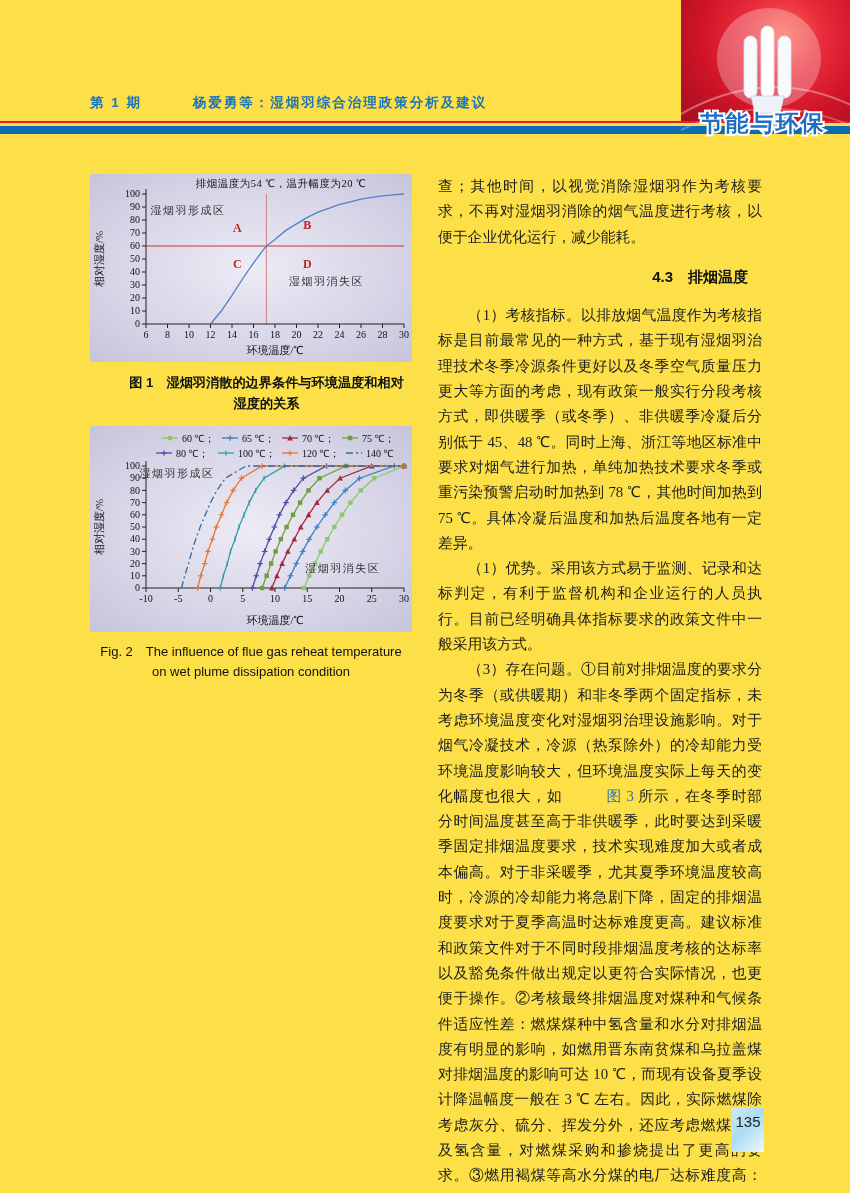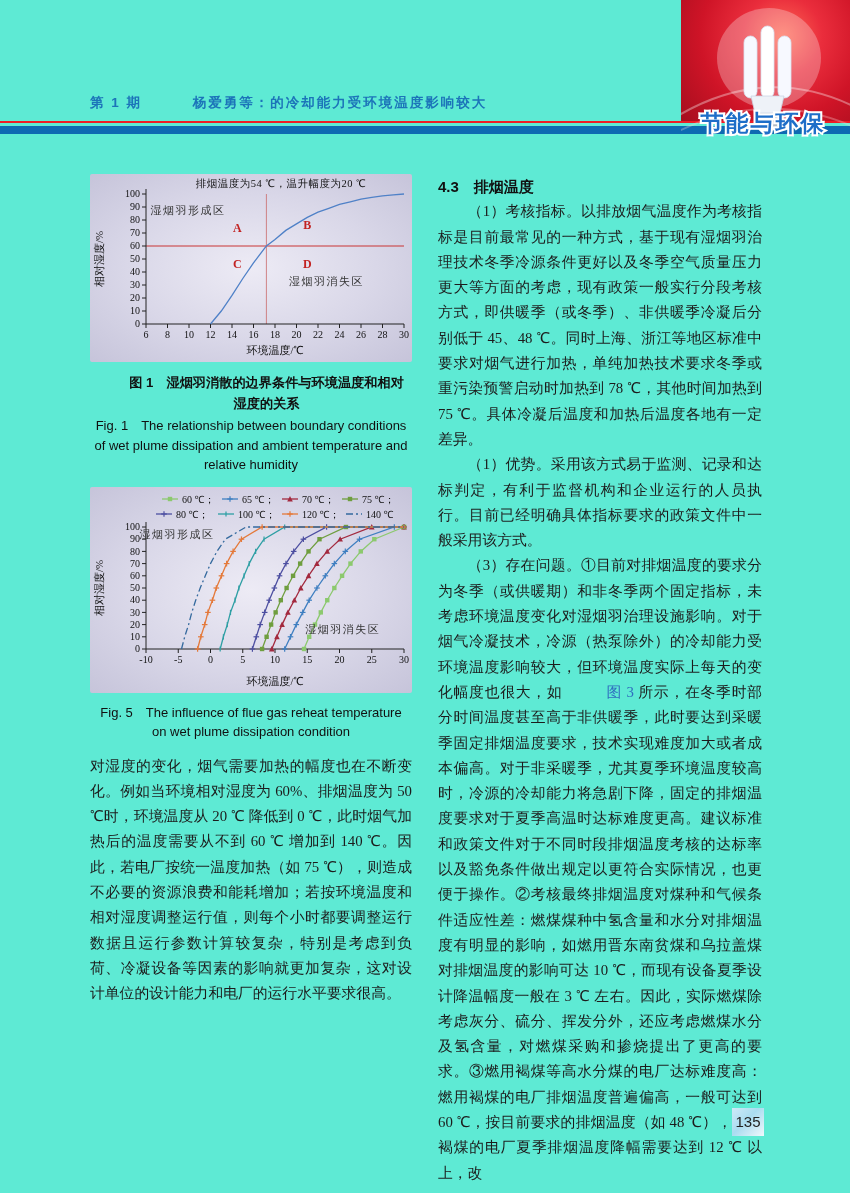--- a/index.html
+++ b/index.html
@@ -1,61 +1,61 @@
 <!DOCTYPE html>
 <html><head>
 <meta charset="utf-8">
 <style>
   html,body{margin:0;padding:0;background:#fff;}
-  .page{position:relative;width:850px;height:1193px;background:#5eead4;overflow:hidden;
+  .page{position:relative;width:850px;height:1193px;background:#fde047;overflow:hidden;
         font-family:"Liberation Serif",serif;}
   
   .issue{position:absolute;left:90px;top:94px;font:bold 13.5px "Liberation Sans",sans-serif;
          color:#1c74b9;letter-spacing:2px;}
   .running-title{position:absolute;left:0;right:170px;top:94px;text-align:center;
          font:bold 13.5px "Liberation Sans",sans-serif;color:#1c74b9;letter-spacing:2px;}
   .rule-red{position:absolute;left:0;top:121px;width:850px;height:2px;background:#ee1c25;}
   .rule-blue{position:absolute;left:0;top:126px;width:850px;height:8px;background:#0e6ab2;}
   .logo{position:absolute;right:0;top:0;width:169px;height:121px;
         background:radial-gradient(circle at 60% 30%, #ff6a55 0%, #ea2d3c 30%, #cf1427 62%, #a50e1e 100%);}
   .logo svg{display:block;}
   .logo-text{font:bold 23px "Liberation Sans",sans-serif;fill:#1e6ec8;stroke:#ffffff;
         stroke-width:4px;paint-order:stroke;letter-spacing:2px;}
   
   .col{position:absolute;top:174px;}
   .col-left{left:90px;width:322px;}
   .col-right{left:438px;width:324px;}
   .body-p{margin:0;text-align:justify;font:14.8px/25.3px "Liberation Serif",serif;color:#1c1c1c;}
   .indent{text-indent:2em;}
-  .sec-heading{margin:0;font:bold 15px/25.3px "Liberation Sans",sans-serif;color:#111;}
+  .sec-heading{margin:14px;font:bold 15px/25.3px "Liberation Sans",sans-serif;color:#111;text-align:right;}
   .ref-link{color:#2f6ebf;margin-left:44px;}
   
   .figure-box{width:322px;background:radial-gradient(ellipse at center,#edebf5 0%,#d9d7e8 55%,#c6c4da 100%);
         border-radius:2px;}
   .fig-caption{text-align:center;margin:10px 4px 12px 4px;}
   .cap-cn{font:bold 13.2px/21px "Liberation Sans",sans-serif;color:#111;margin-left:31px;}
   .cap-en{font:13px/19.5px "Liberation Sans",sans-serif;color:#111;margin-top:2px;}
   
   .c-title{font:10.5px "Liberation Serif",serif;fill:#111;letter-spacing:0.5px;}
   .c-tick{font:10px "Liberation Serif",serif;fill:#111;}
   .c-axis{font:11px "Liberation Serif",serif;fill:#111;}
   .c-zone{font:11px "Liberation Serif",serif;fill:#333;letter-spacing:1.5px;}
   .c-letter{font:bold 12px "Liberation Serif",serif;}
   
-  .page-number{position:absolute;left:732px;top:1108px;width:32px;height:28px;
+  .page-number{position:absolute;left:732px;top:1108px;width:32px;height:44px;
         background:linear-gradient(135deg,#cfeaf8 0%,#aadcf0 45%,#f0f8fc 100%);
         font:15px/28px "Liberation Sans",sans-serif;color:#222;text-align:center;}
 </style>
 </head>
 <body>
 
 <div class="page">
 
   <span class="issue">第 1 期</span>
-  <div class="running-title">杨爱勇等：的冷却能力受环境温度影响较大</div>
+  <div class="running-title">杨爱勇等：湿烟羽综合治理政策分析及建议</div>
   <div class="rule-red"></div>
   <div class="rule-blue"></div>
 
   <div class="logo">
     <svg width="169" height="143" viewBox="0 0 169 143">
       <ellipse cx="88" cy="58" rx="52" ry="50" fill="#ffffff" opacity="0.28"></ellipse>
       <path d="M -10 120 Q 85 60 180 110" stroke="rgba(255,255,255,0.35)" stroke-width="2" fill="none"></path>
       <path d="M -10 135 Q 85 85 180 130" stroke="rgba(255,220,220,0.3)" stroke-width="2" fill="none"></path>
       <rect x="63" y="36" width="13" height="62" rx="6.5" fill="#f7f9ff" stroke="#d9e2f0" stroke-width="0.8"></rect>
       <rect x="97" y="36" width="13" height="62" rx="6.5" fill="#f7f9ff" stroke="#d9e2f0" stroke-width="0.8"></rect>
@@ -130,21 +130,20 @@
             <polyline points="120.5,150.0 131.3,137.0 142.0,121.4 152.8,104.5 163.5,88.9 174.3,74.6 176.4,72.0 185.0,65.5 195.8,56.4 206.5,49.9 217.3,43.4 228.0,38.2 238.8,34.3 249.5,30.4 260.3,27.8 271.0,25.2 281.8,23.3 292.5,21.9 303.3,20.9 314.0,20.0" fill="none" stroke="#4f81c7" stroke-width="1.3"></polyline>
             <text x="97.92500000000001" y="39.5" text-anchor="middle" class="c-zone">湿烟羽形成区</text>
             <text x="147.375" y="57.7" text-anchor="middle" class="c-letter" fill="#c22222">A</text>
             <text x="217.25" y="55.10000000000001" text-anchor="middle" class="c-letter" fill="#c22222">B</text>
             <text x="147.375" y="94.1" text-anchor="middle" class="c-letter" fill="#c22222">C</text>
             <text x="217.25" y="94.1" text-anchor="middle" class="c-letter" fill="#c22222">D</text>
             <text x="236.60000000000002" y="111" text-anchor="middle" class="c-zone">湿烟羽消失区</text>
           </svg></div>
       <figcaption class="fig-caption">
         <div class="cap-cn">图 1　湿烟羽消散的边界条件与环境温度和相对湿度的关系</div>
-        <div class="cap-en">Fig. 1　The relationship between boundary conditions of wet plume dissipation and ambient temperature and relative humidity</div>
       </figcaption>
     </figure>
 
     <figure style="margin:0">
       <div class="figure-box" id="chart2"><svg width="322" height="202" viewBox="0 0 322 202">
             <path d="M 56 35 V 162 H 314" stroke="#222" fill="none" stroke-width="1"></path>
             <line x1="52" x2="56" y1="162" y2="162" stroke="#222" stroke-width="1"></line>
             <text x="50" y="165.2" text-anchor="end" class="c-tick">0</text>
             <line x1="52" x2="56" y1="149.8" y2="149.8" stroke="#222" stroke-width="1"></line>
             <text x="50" y="153" text-anchor="end" class="c-tick">10</text>
@@ -336,30 +335,30 @@
             <line x1="136" x2="136" y1="24.4" y2="29.6" stroke="#2e9fa4" stroke-width="1.2"></line>
             <text x="148" y="30.5" class="c-tick">100 ℃；</text>
             <line x1="192" x2="208" y1="27" y2="27" stroke="#e4793a" stroke-width="1.3"></line>
             <line x1="197.2" x2="202.8" y1="27" y2="27" stroke="#e4793a" stroke-width="1.2"></line>
             <line x1="200" x2="200" y1="24.2" y2="29.8" stroke="#e4793a" stroke-width="1.2"></line>
             <text x="212" y="30.5" class="c-tick">120 ℃；</text>
             <line x1="256" x2="272" y1="27" y2="27" stroke="#356a9e" stroke-width="1.3" stroke-dasharray="7,3,2,3"></line>
             <text x="276" y="30.5" class="c-tick">140 ℃</text>
           </svg></div>
       <figcaption class="fig-caption">
-        <div class="cap-en">Fig. 5　The influence of flue gas reheat temperature on wet plume dissipation condition</div>
+        <div class="cap-en">Fig. 2　The influence of flue gas reheat temperature on wet plume dissipation condition</div>
       </figcaption>
     </figure>
 
     <div id="left-paragraphs">
-        <p class="body-p"><span>对湿度的变化，烟气需要加热的幅度也在不断变化。例如当环境相对湿度为 60%、排烟温度为 50 ℃时，环境温度从 20 ℃ 降低到 0 ℃，此时烟气加热后的温度需要从不到 60 ℃ 增加到 140 ℃。因此，若电厂按统一温度加热（如 75 ℃），则造成不必要的资源浪费和能耗增加；若按环境温度和相对湿度调整运行值，则每个小时都要调整运行数据且运行参数计算较复杂，特别是考虑到负荷、冷凝设备等因素的影响就更加复杂，这对设计单位的设计能力和电厂的运行水平要求很高。</span></p>
       </div>
   </div>
 
   <div class="col col-right" id="right-paragraphs">
+      <p class="body-p"><span>查；其他时间，以视觉消除湿烟羽作为考核要求，不再对湿烟羽消除的烟气温度进行考核，以便于企业优化运行，减少能耗。</span></p>
       <h2 class="sec-heading"><span>4.3　排烟温度</span></h2>
       <p class="body-p indent"><span>（1）考核指标。以排放烟气温度作为考核指标是目前最常见的一种方式，基于现有湿烟羽治理技术冬季冷源条件更好以及冬季空气质量压力更大等方面的考虑，现有政策一般实行分段考核方式，即供暖季（或冬季）、非供暖季冷凝后分别低于 45、48 ℃。同时上海、浙江等地区标准中要求对烟气进行加热，单纯加热技术要求冬季或重污染预警启动时加热到 78 ℃，其他时间加热到 75 ℃。具体冷凝后温度和加热后温度各地有一定差异。</span></p>
       <p class="body-p indent"><span>（1）优势。采用该方式易于监测、记录和达标判定，有利于监督机构和企业运行的人员执行。目前已经明确具体指标要求的政策文件中一般采用该方式。</span></p>
       <p class="body-p indent"><span>（3）存在问题。①目前对排烟温度的要求分为冬季（或供暖期）和非冬季两个固定指标，未考虑环境温度变化对湿烟羽治理设施影响。对于烟气冷凝技术，冷源（热泵除外）的冷却能力受环境温度影响较大，但环境温度实际上每天的变化幅度也很大，如</span><span class="ref-link">图 3</span><span> 所示，在冬季时部分时间温度甚至高于非供暖季，此时要达到采暖季固定排烟温度要求，技术实现难度加大或者成本偏高。对于非采暖季，尤其夏季环境温度较高时，冷源的冷却能力将急剧下降，固定的排烟温度要求对于夏季高温时达标难度更高。建议标准和政策文件对于不同时段排烟温度考核的达标率以及豁免条件做出规定以更符合实际情况，也更便于操作。②考核最终排烟温度对煤种和气候条件适应性差：燃煤煤种中氢含量和水分对排烟温度有明显的影响，如燃用晋东南贫煤和乌拉盖煤对排烟温度的影响可达 10 ℃，而现有设备夏季设计降温幅度一般在 3 ℃ 左右。因此，实际燃煤除考虑灰分、硫分、挥发分外，还应考虑燃煤水分及氢含量，对燃煤采购和掺烧提出了更高的要求。③燃用褐煤等高水分煤的电厂达标难度高：燃用褐煤的电厂排烟温度普遍偏高，一般可达到 60 ℃，按目前要求的排烟温度（如 48 ℃），燃用褐煤的电厂夏季排烟温度降幅需要达到 12 ℃ 以上，改</span></p>
     </div>
 
   <div class="page-number">135</div>
 </div>
 
 </body></html>

